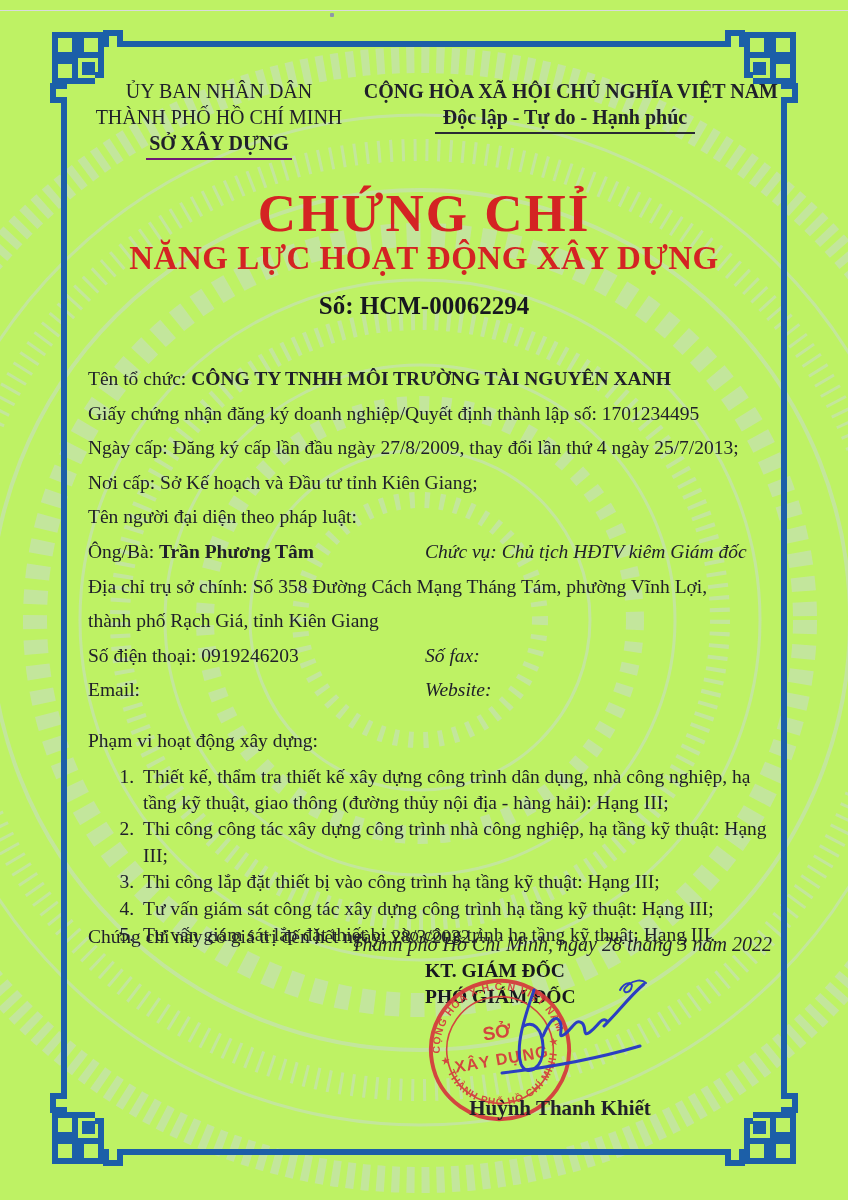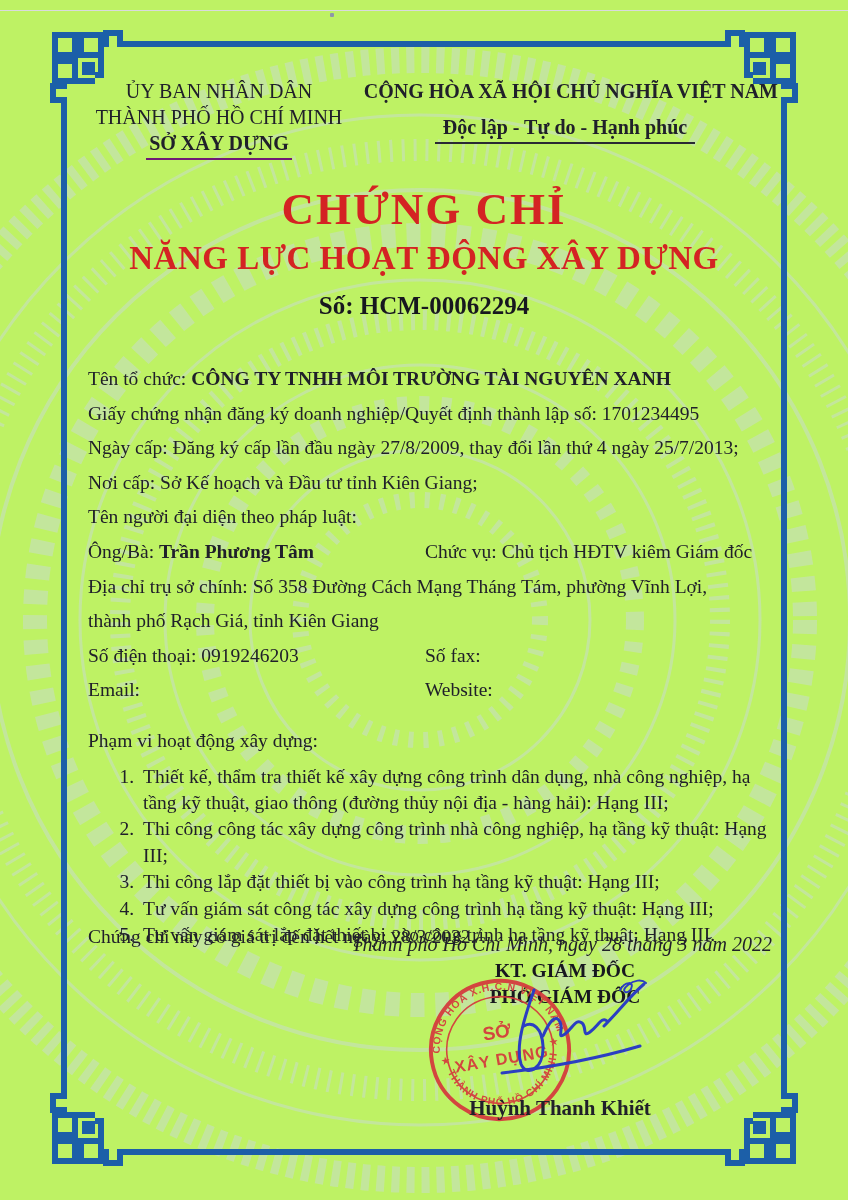--- a/index.html
+++ b/index.html
@@ -7,43 +7,43 @@
     position:relative;width:848px;height:1200px;margin:0 auto;
     background:#bef264;overflow:hidden;
     font-family:"Liberation Serif","DejaVu Serif",serif;color:#20202a;
   }
   .abs{position:absolute;}
   .center{text-align:center;}
   
   .hdr-left{left:78px;top:78px;width:282px;font-size:20px;line-height:26px;text-align:center;}
   .hdr-right{left:352px;top:80px;width:426px;text-align:center;}
   .hdr-right .l1{font-weight:bold;font-size:20px;text-align:right;}
-  .hdr-right .l2{font-weight:bold;font-size:20px;margin-top:13px;display:inline-block;
+  .hdr-right .l2{font-weight:bold;font-size:20px;margin-top:3px;display:inline-block;
                  border-bottom:2px solid #2a2a33;padding:0 8px 3px;}
   .hdr-left .l3{font-weight:bold;display:inline-block;border-bottom:2px solid #701a75;padding:0 3px 2px;}
   
-  .title1{left:0;top:183px;width:100%;font-size:45px;font-weight:bold;letter-spacing:2px;}
+  .title1{left:0;top:183px;width:100%;font-size:53px;font-weight:bold;letter-spacing:2px;}
   .title2{left:0;top:240px;width:100%;font-size:33px;font-weight:bold;letter-spacing:.5px;}
   .cert-no{left:0;top:292px;width:100%;font-size:25px;font-weight:bold;color:#17171f;}
   .issue-note{left:0;top:330px;width:100%;font-size:17.5px;font-style:italic;color:#26262e;}
   
   .body-block{left:88px;top:362px;width:684px;font-size:19.5px;}
   .row{line-height:34.6px;white-space:nowrap;}
-  .row .r2{position:absolute;left:337px;}
+  .row .r2{position:absolute;left:337px;font-style:italic;}
   .row.rel{position:relative;}
   b.vn{font-weight:bold;}
   .scope-head{line-height:34.6px;margin-top:16px;}
   .li{display:flex;line-height:26.4px;}
   .li .num{flex:none;width:28px;margin-left:18px;text-align:right;padding-right:9px;}
   .li .txt{flex:1;white-space:normal;}
   .list{margin-top:5px;}
   
   .validity{left:88px;top:899px;font-size:19.5px;margin-top:27px;}
   .place-date{left:0;top:933px;width:772px;text-align:right;font-size:20px;font-style:italic;}
-  .sig-titles{left:425px;top:958px;width:280px;text-align:center;font-weight:bold;font-size:19.5px;line-height:26px;color:#17171f;}
+  .sig-titles{left:425px;top:958px;width:280px;font-weight:bold;font-size:19.5px;line-height:26px;color:#17171f;}
   .sig-name{left:420px;top:1096px;width:280px;text-align:center;font-weight:bold;font-size:21px;z-index:7;}
   .stamp-box{left:426px;top:976px;width:148px;height:148px;z-index:4;}
   .sign-box{left:404px;top:974px;width:252px;height:120px;z-index:5;}
   .edge-top{left:0;top:10px;width:848px;height:0;border-top:1.5px solid #d9dade;}
   .speck{left:330px;top:13px;width:4px;height:4px;background:#8e98a8;border-radius:1px;}
   svg{display:block;}
 </style>
 </head>
 <body>
 

